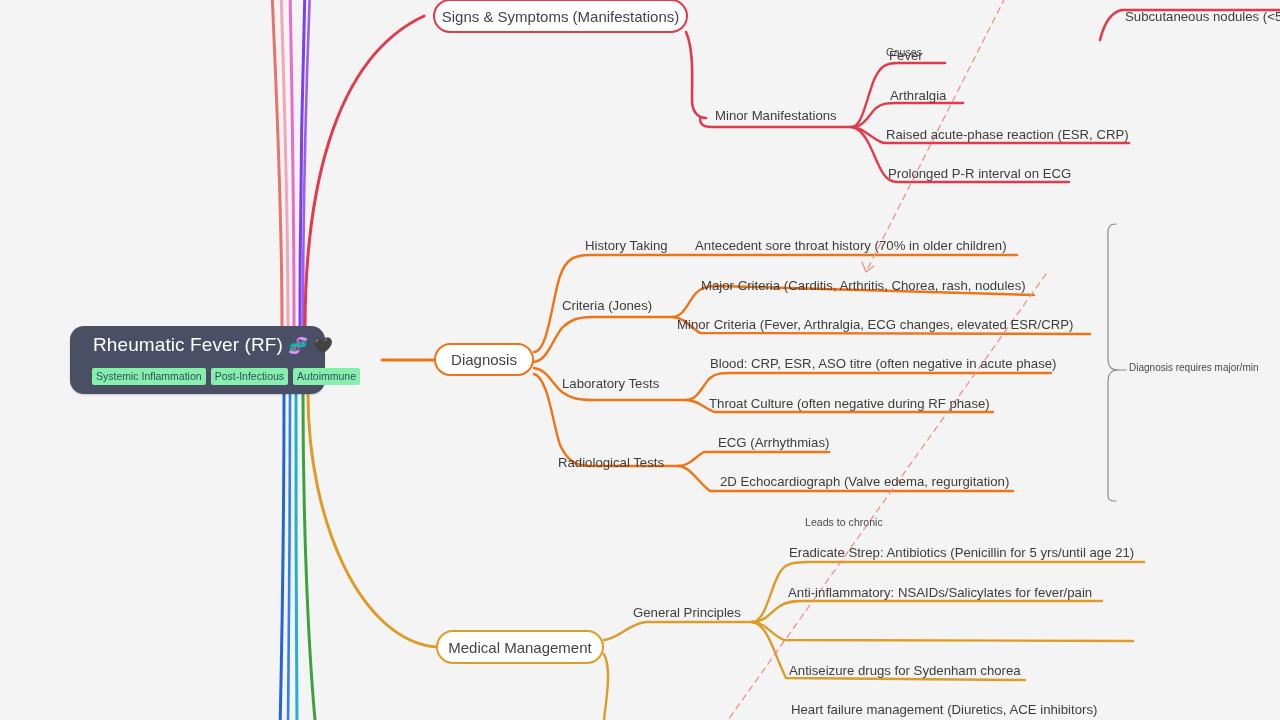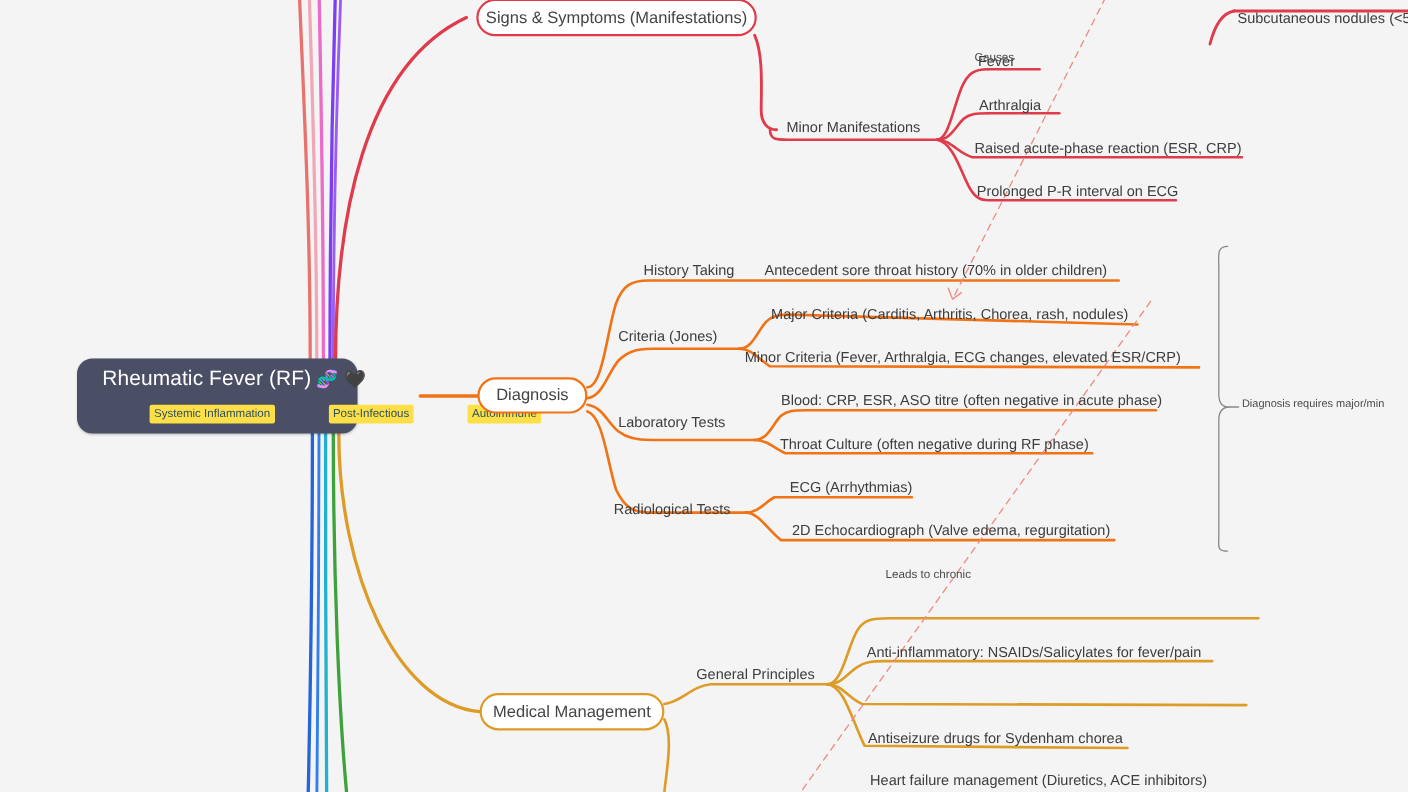--- a/index.html
+++ b/index.html
@@ -19,23 +19,23 @@
     box-shadow:0 1px 2px rgba(0,0,0,.18);
     padding:0;box-sizing:border-box;
   }
   .central-title{
     position:absolute;left:23px;top:8px;
     font-size:19px;color:#ffffff;white-space:nowrap;letter-spacing:.1px;
   }
   .central-emoji{font-size:16px;margin-left:5px;}
   .badges{position:absolute;left:22px;top:42px;display:flex;gap:5px;}
   .badge{
-    background:#fde047;color:#2f4f63;
+    background:#86efac;color:#2f4f63;
     font-size:10.5px;line-height:12px;padding:2px 4px 3px 4px;
-    border-radius:2px;white-space:nowrap;margin-left:44px;
+    border-radius:2px;white-space:nowrap;
   }
 
   
   .pill{
     position:absolute;background:#ffffff;border-radius:20px;
     display:flex;align-items:center;justify-content:center;
     font-size:15px;color:#444;white-space:nowrap;box-sizing:border-box;
   }
   .pill.red{border:2.2px solid #e03b4a;}
   .pill.orange{border:2.2px solid #f07316;}
@@ -168,20 +168,21 @@
   <div class="tnode" style="left:562px;top:376px;">Laboratory Tests</div>
   <div class="tnode" style="left:710px;top:356px;">Blood: CRP, ESR, ASO titre (often negative in acute phase)</div>
   <div class="tnode" style="left:709px;top:396px;text-align:right;">Throat Culture (often negative during RF phase)</div>
 
   <div class="tnode" style="left:558px;top:455px;">Radiological Tests</div>
   <div class="tnode" style="left:718px;top:435px;">ECG (Arrhythmias)</div>
   <div class="tnode" style="left:720px;top:474px;">2D Echocardiograph (Valve edema, regurgitation)</div>
 
   <div class="tnode" style="left:633px;top:605px;">General Principles</div>
 
+  <div class="tnode" style="left:789px;top:545px;">Eradicate Strep: Antibiotics (Penicillin for 5 yrs/until age 21)</div>
   <div class="tnode" style="left:788px;top:585px;">Anti-inflammatory: NSAIDs/Salicylates for fever/pain</div>
   <div class="tnode" style="left:789px;top:663px;">Antiseizure drugs for Sydenham chorea</div>
   <div class="tnode" style="left:791px;top:702px;">Heart failure management (Diuretics, ACE inhibitors)</div>
 
   <div class="anno" style="left:886px;top:46px;">Causes</div>
 
   <div class="anno" style="left:805px;top:516px;">Leads to chronic</div>
 
   <div class="boundary-label" style="left:1129px;top:362px;">Diagnosis requires major/min</div>
 

